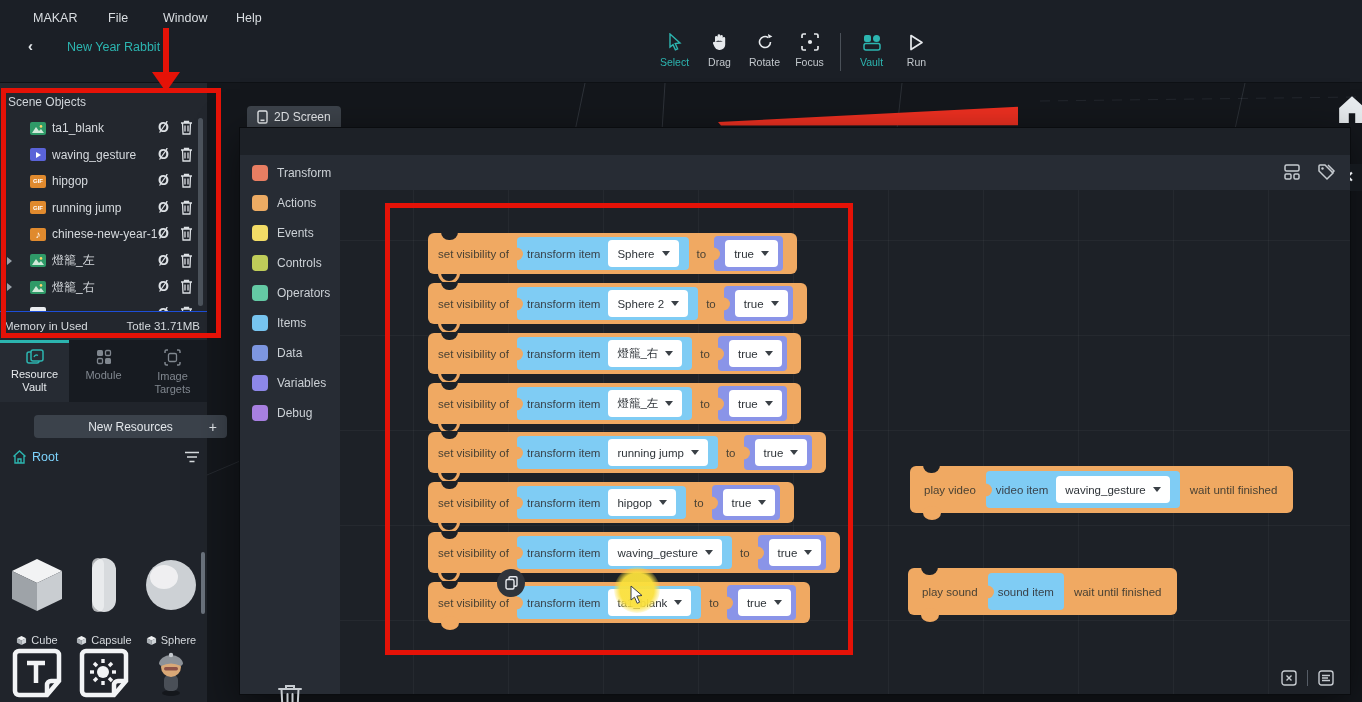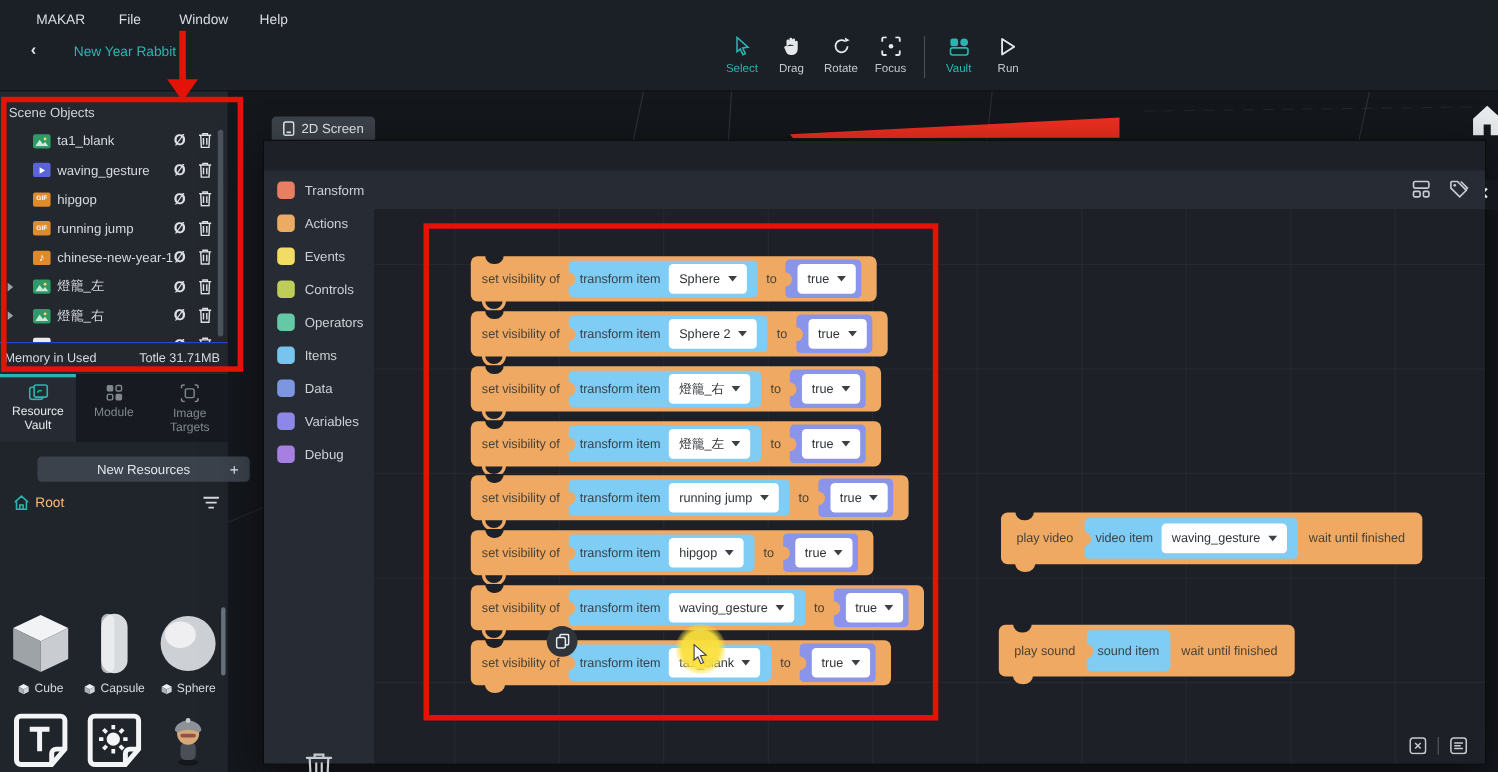--- a/index.html
+++ b/index.html
@@ -48,26 +48,26 @@
   .tab{width:69px;display:flex;flex-direction:column;align-items:center;padding-top:9px;gap:4px;}
   .tab .tbl{font-size:11px;color:#80878f;text-align:center;line-height:1.2;}
   .tab.active{background:#262b33;border-top:3px solid #2cb5b0;padding-top:6px;}
   .tab.active .tbl{color:#e6e9ec;}
 
   .resources{position:absolute;left:0;top:319px;width:207px;height:300px;background:#20242b;}
   .newres-btn{position:absolute;left:7px;top:13px;width:193px;height:23px;background:#3b424b;border-radius:4px;display:flex;align-items:center;justify-content:center;margin-left:27px;}
   .newres-btn .nlabel{font-size:12px;color:#e2e6ea;}
   .newres-btn .nplus{position:absolute;right:10px;font-size:14px;color:#e2e6ea;}
   .root-row{position:absolute;left:0;top:46px;width:207px;height:20px;}
-  .root-row .rlabel{position:absolute;left:32px;top:2px;font-size:12.5px;color:#fdba74;}
+  .root-row .rlabel{position:absolute;left:32px;top:2px;font-size:12.5px;color:#7dd3fc;}
   .filter-ic{position:absolute;left:184px;top:3px;}
   .res-scrollbar{position:absolute;left:201px;top:150px;width:4px;height:62px;background:#6a727c;border-radius:2px;}
   .rtile{position:absolute;width:66px;display:flex;flex-direction:column;align-items:center;}
   .rtile .rimg{height:62px;display:flex;align-items:center;justify-content:center;}
-  .rtile .rlab{display:flex;align-items:flex-end;gap:4px;margin-top:4px;}
+  .rtile .rlab{display:flex;align-items:flex-end;gap:4px;margin-top:18px;}
   .rtile .rlab span{font-size:11px;color:#d6dade;}
   .cube-glyph{width:11px;height:11px;}
 
   
   .logic{position:absolute;left:240px;top:128px;width:1110px;height:566px;background:#1d2127;box-shadow:0 0 0 1px #0a0c0f,0 10px 40px rgba(0,0,0,.55);}
   .logic-titlebar{position:absolute;left:16px;top:0;width:1110px;height:27px;background:#14181d;display:flex;align-items:center;justify-content:center;margin-top:36px;}
   .logic-title{font-size:12.5px;color:#dadde1;}
   .lt-icons{position:absolute;right:12px;top:5px;display:flex;gap:14px;align-items:center;}
   .lt-close{color:#e7eaee;font-size:15px;font-weight:bold;line-height:1;}
   .palette{position:absolute;left:0;top:27px;width:100px;height:539px;background:#272c34;}

